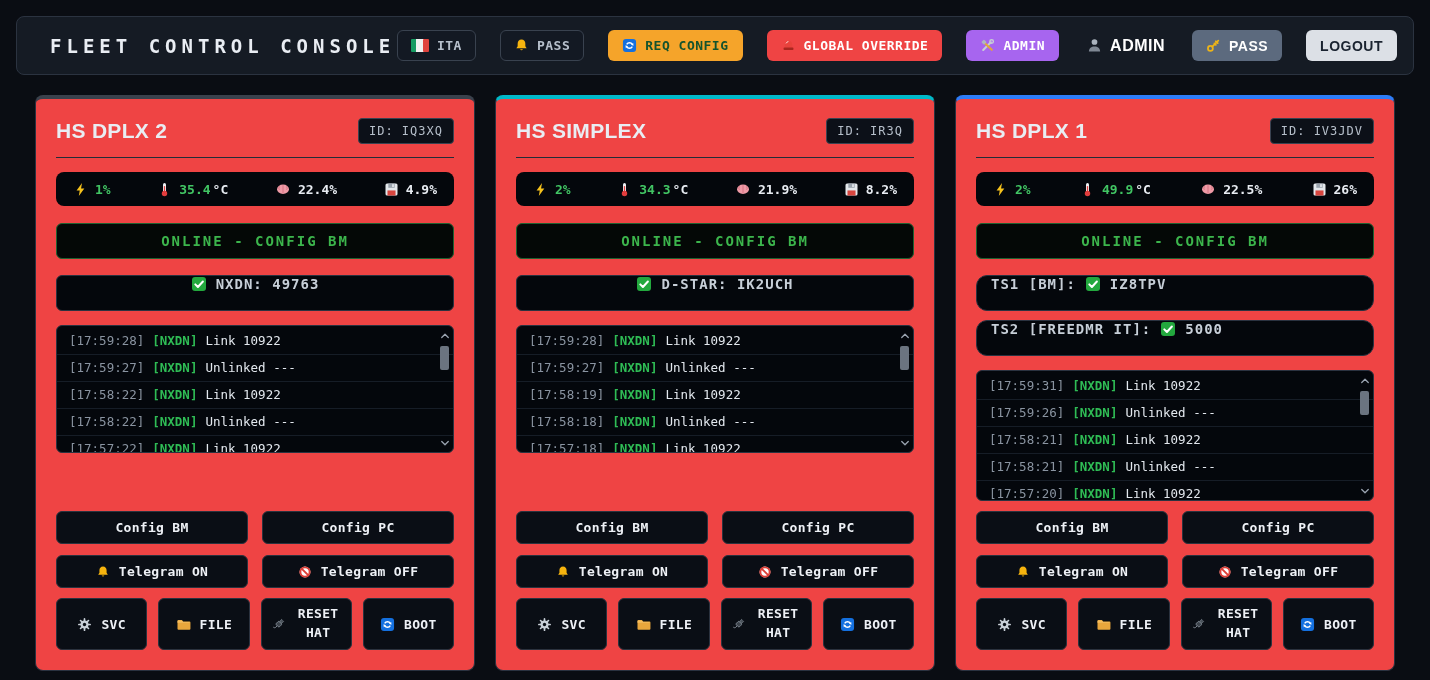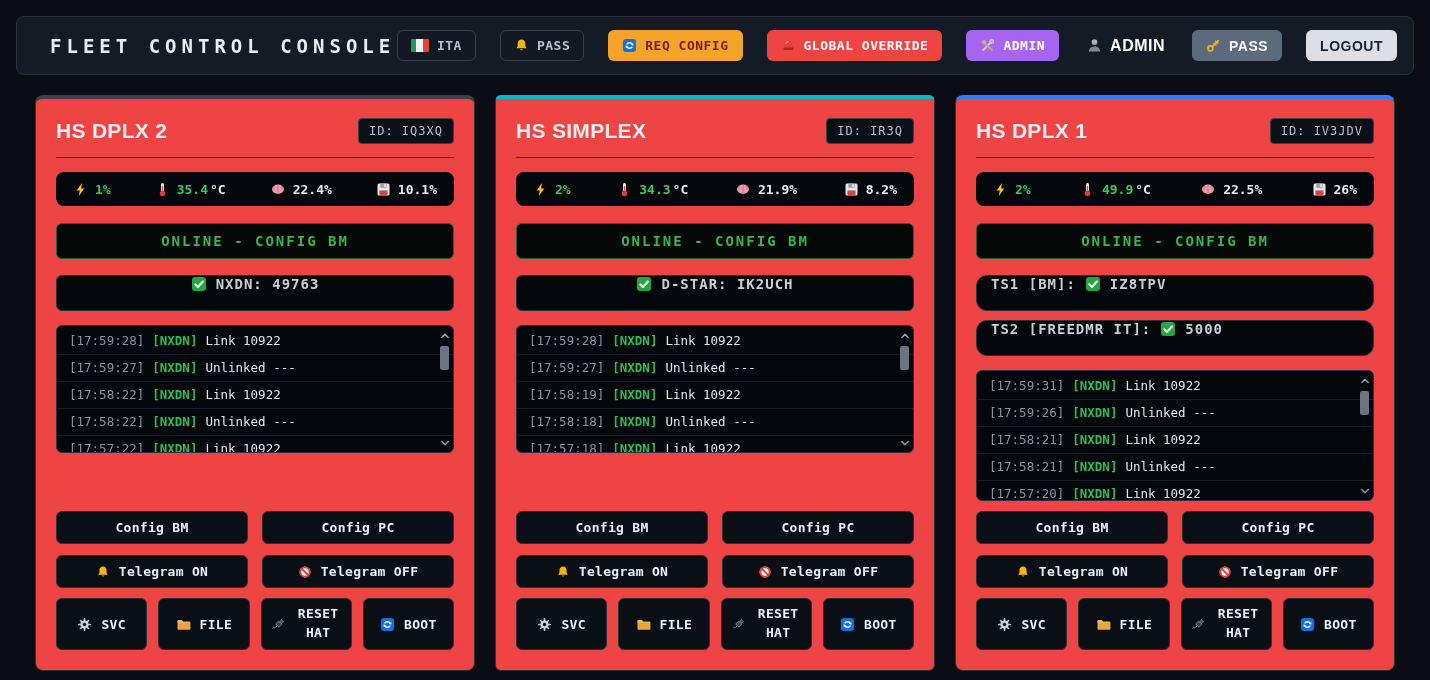--- a/index.html
+++ b/index.html
@@ -8,21 +8,21 @@
 
   
   .topbar { margin:16px 16px 0; height:59px; background:#151b24; border:1px solid #2b3340;
             border-radius:8px; display:flex; align-items:center; padding:0 16px 0 33px; }
   .app-title { font:700 19px "DejaVu Sans Mono", monospace; letter-spacing:5px; color:#e9edf3; }
   .actions { margin-left:auto; display:flex; align-items:center; gap:24px; }
   .hbtn { display:flex; align-items:center; gap:8px; height:31px; padding:0 13px; border-radius:6px;
           font:700 13px "DejaVu Sans Mono", monospace; border:1px solid transparent; cursor:pointer;
           letter-spacing:.5px; white-space:nowrap; }
   .hbtn-ghost  { background:#131923; border-color:#39424f; color:#b7c0cc; }
-  .hbtn-amber  { background:#f5a42a; color:#7f1d1d; }
+  .hbtn-amber  { background:#f5a42a; color:#14532d; }
   .hbtn-red    { background:#ef4444; color:#fff; }
   .hbtn-purple { background:#a765ef; color:#fff; }
   .hbtn-slate  { background:#5c6a7e; color:#fff; font-family:"Liberation Sans",sans-serif; font-weight:800; font-size:14px; }
   .hbtn-light  { background:#dce0e6; color:#1a2330; font-family:"Liberation Sans",sans-serif; font-weight:800; font-size:14px; }
   .user-chip { display:flex; align-items:center; gap:7px; color:#fff;
                font:800 16px "Liberation Sans", sans-serif; letter-spacing:.5px; margin:0 3px; }
 
   
   .cards { display:grid; grid-template-columns:repeat(3,1fr); gap:20px; margin:20px 35px 0; }
   .card { height:576px; background:#ef4444; border:1px solid #2a3240; border-top:4px solid #3a414c;
@@ -250,21 +250,21 @@
       <span class="stat">
         <svg class="i" width="16" height="16">
             <use href="#i-brain"></use>
           </svg>
         <span>22.4%</span>
       </span>
       <span class="stat">
         <svg class="i" width="15" height="15">
             <use href="#i-floppy"></use>
           </svg>
-        <span>10.1%</span>
+        <span>4.9%</span>
       </span>
     </div>
     <div class="status-box">ONLINE - CONFIG BM</div>
     <div class="mode-box mode-center">
       <svg class="i" width="16" height="16">
           <use href="#i-check"></use>
         </svg>
       <span>NXDN: 49763</span>
     </div>
     <div class="logbox">
@@ -349,21 +349,21 @@
         </button>
       <button class="btn">
         <svg class="i" width="15" height="15">
             <use href="#i-refresh"></use>
           </svg>
         <span>BOOT</span>
         </button>
     </div>
   </section>
 
-  <section class="card" style="border-top-color: rgb(0, 184, 200); border-radius: 6px;">
+  <section class="card" style="border-top-color: rgb(0, 184, 200);">
     <div class="card-head">
       <h2 class="card-title">HS SIMPLEX</h2>
       <div class="id-chip">ID: IR3Q</div>
     </div>
     <div class="divider"></div>
     <div class="stats">
       <span class="stat">
         <svg class="i" width="15" height="15">
             <use href="#i-bolt"></use>
           </svg>

